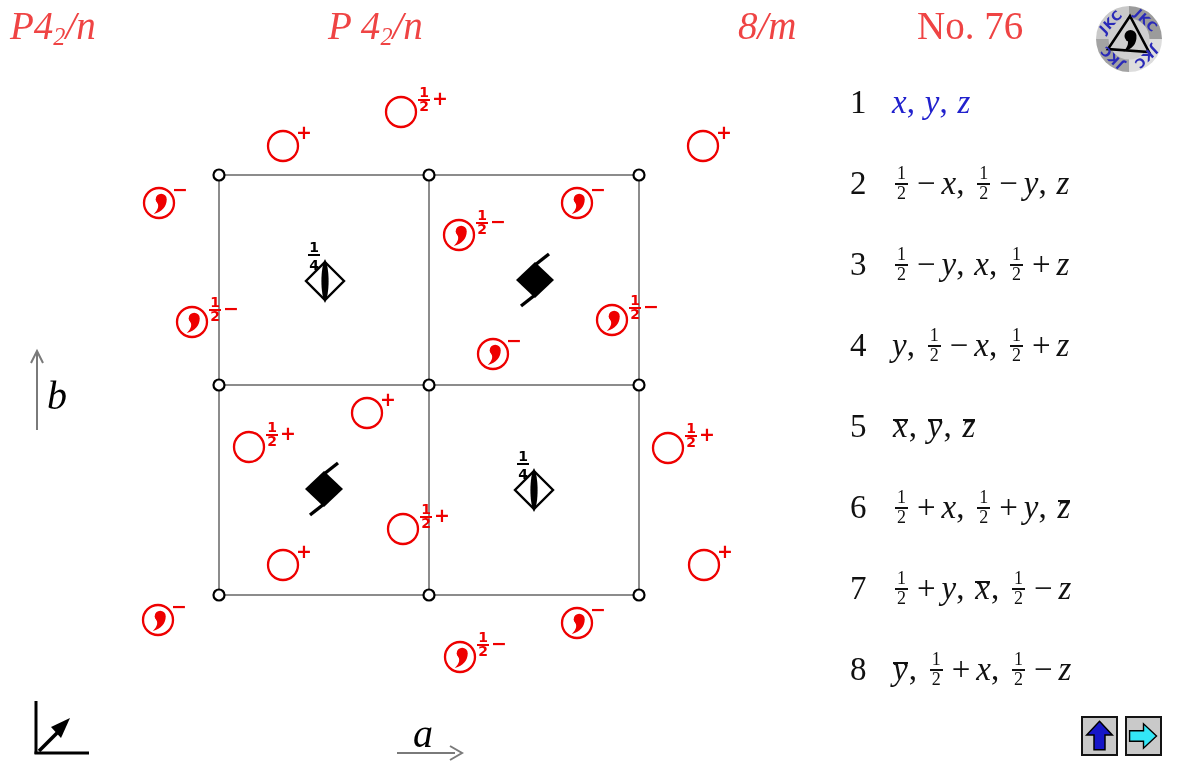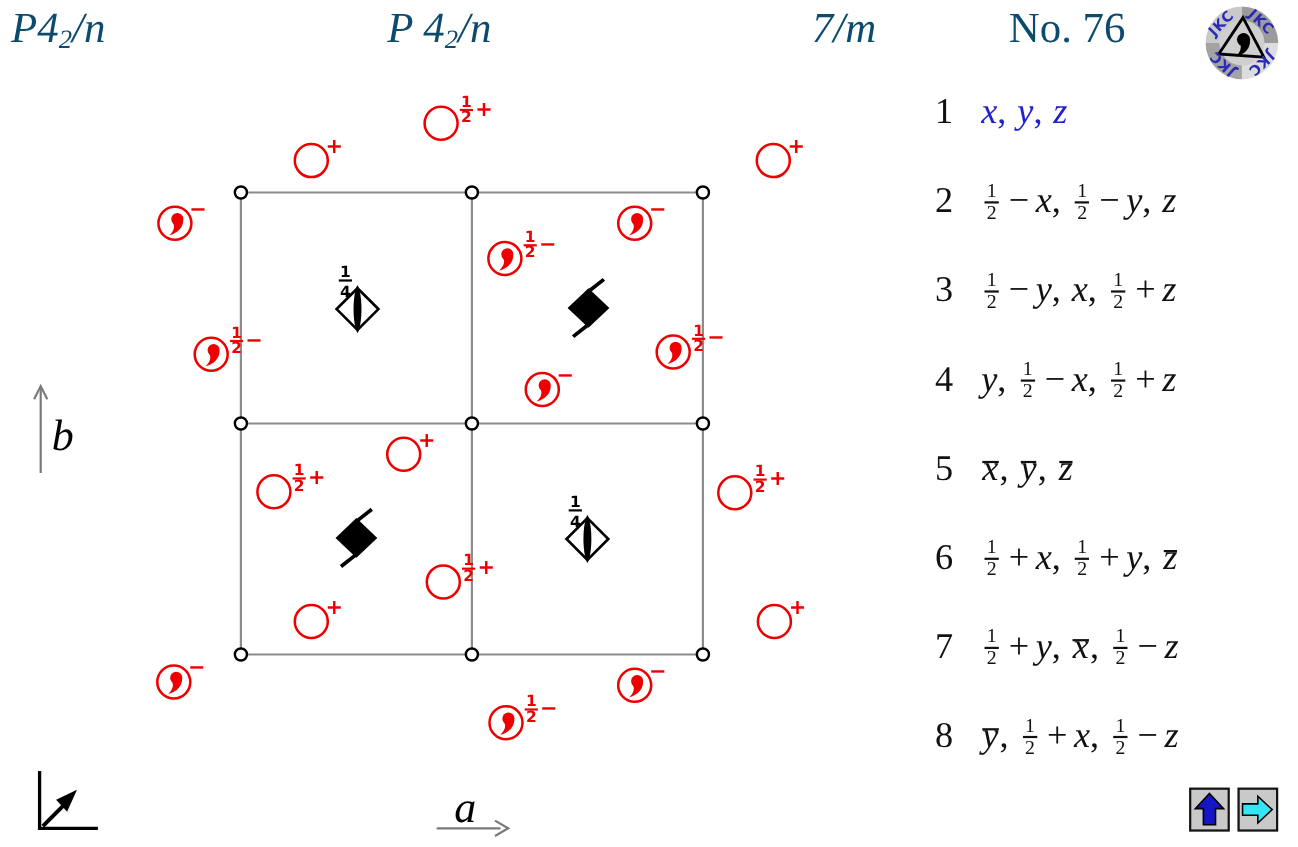--- a/index.html
+++ b/index.html
@@ -1,22 +1,22 @@
 <!DOCTYPE html>
 <html><head>
 <meta charset="utf-8">
 <style>
   html,body{margin:0;padding:0;background:#fff;}
   #page{position:relative;width:1180px;height:770px;background:#fff;overflow:hidden;
         font-family:"Liberation Serif",serif;}
   
-  .hdr{position:absolute;top:4px;color:#0c4a6e;font-style:italic;font-size:39px;line-height:1.15;white-space:nowrap;}
+  .hdr{position:absolute;top:4px;color:#ef4444;font-style:italic;font-size:39px;line-height:1.15;white-space:nowrap;}
   .hdr sub{font-size:0.62em;vertical-align:-0.25em;}
   #title-left{left:10px;}
-  #title-full{left:328px;margin-left:24px;}
+  #title-full{left:328px;}
   #point-group{left:738px;}
   #sg-number{left:917px;font-style:normal;}
   
   .logo{position:absolute;left:1090px;top:2px;width:78px;height:74px;cursor:pointer;}
   .logo-jkc{font-family:"DejaVu Sans",sans-serif;font-weight:bold;font-size:13px;fill:#2a2ab8;
             text-anchor:middle;letter-spacing:1px;}
   
   #ops{position:absolute;left:850px;top:62px;width:330px;}
   .op-row{display:flex;align-items:center;height:81px;font-size:33px;color:#111;line-height:1;}
   .op-num{width:30px;margin-right:12px;}
@@ -41,21 +41,21 @@
   .nav-btn{width:37px;height:40px;background:#c9c9c9;border:2px solid #141414;box-sizing:border-box;
            display:flex;align-items:center;justify-content:center;cursor:pointer;}
 </style>
 </head>
 <body>
 
 <div id="page">
 
   <div id="title-left" class="hdr"><span>P4</span><sub>2</sub><span>/n</span></div>
   <div id="title-full" class="hdr"><span>P 4</span><sub>2</sub><span>/n</span></div>
-  <div id="point-group" class="hdr">7/m</div>
+  <div id="point-group" class="hdr">8/m</div>
   <div id="sg-number" class="hdr">No. 76</div>
 
   <div class="logo">
     <svg width="78" height="74" viewBox="-39 -37 78 74">
       <g>
         <path d="M0,0 L0,-33 A33,33 0 0 1 33,0 Z" fill="#9b9b9b"></path>
         <path d="M0,0 L33,0 A33,33 0 0 1 0,33 Z" fill="#dddddd"></path>
         <path d="M0,0 L0,33 A33,33 0 0 1 -33,0 Z" fill="#a3a3a3"></path>
         <path d="M0,0 L-33,0 A33,33 0 0 1 0,-33 Z" fill="#c9c9c9"></path>
         <circle r="20.5" fill="#cfcfcf"></circle>

